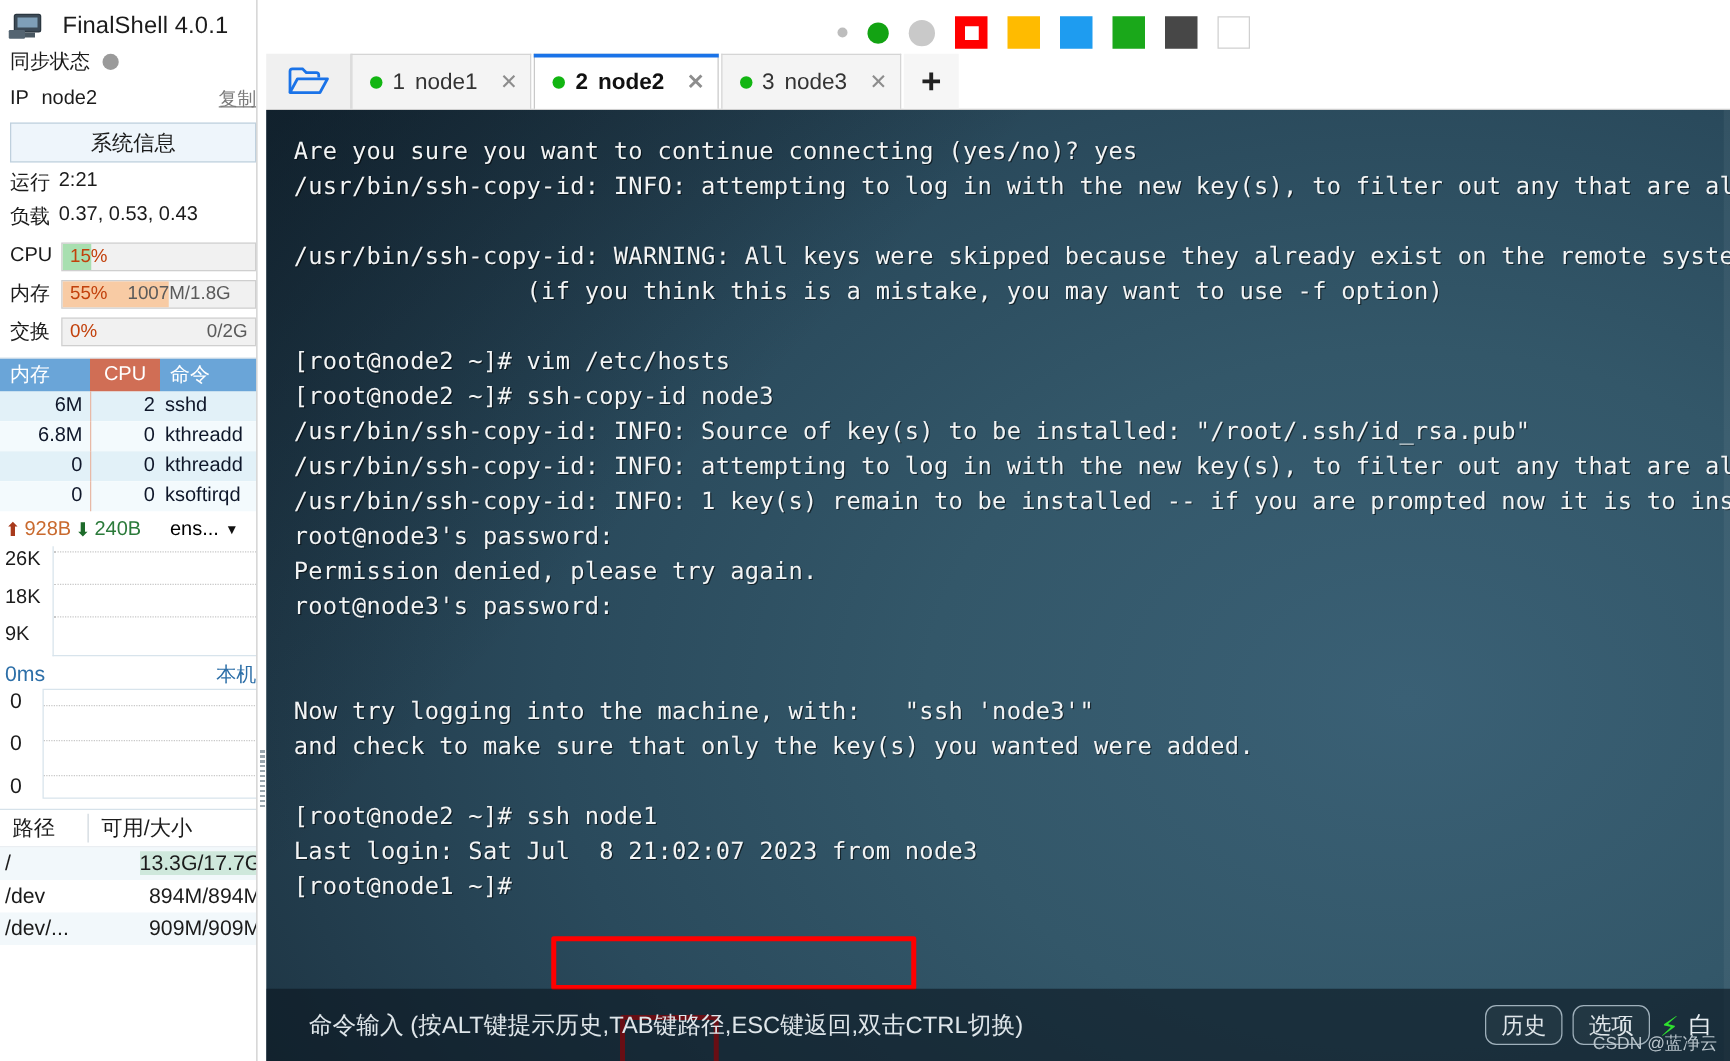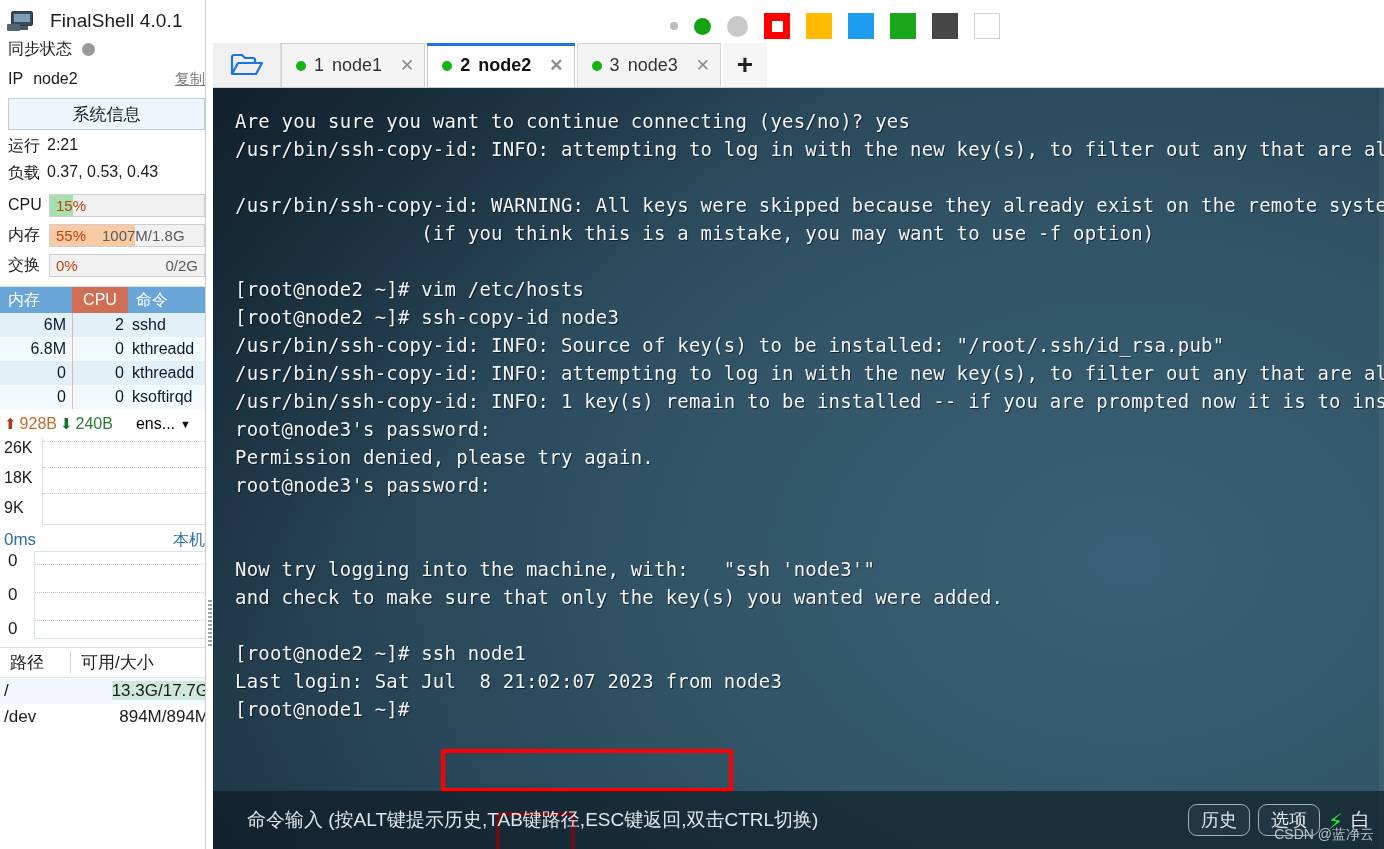--- a/index.html
+++ b/index.html
@@ -562,20 +562,24 @@
         <span class="d0">路径</span>
         <span class="d1">可用/大小</span>
       </div>
       <div class="dtrow">
         <span class="d0">/</span>
         <span class="d1"><span class="hl-green">13.3G/17.7G</span></span>
       </div>
       <div class="dtrow">
         <span class="d0">/dev</span>
         <span class="d1">894M/894M</span>
+      </div>
+      <div class="dtrow">
+        <span class="d0">/dev/...</span>
+        <span class="d1">909M/909M</span>
       </div>
     </div>
   </aside>
 
   <div id="splitter">
     <div class="grip"></div>
   </div>
 
   <div id="topbar">
 

